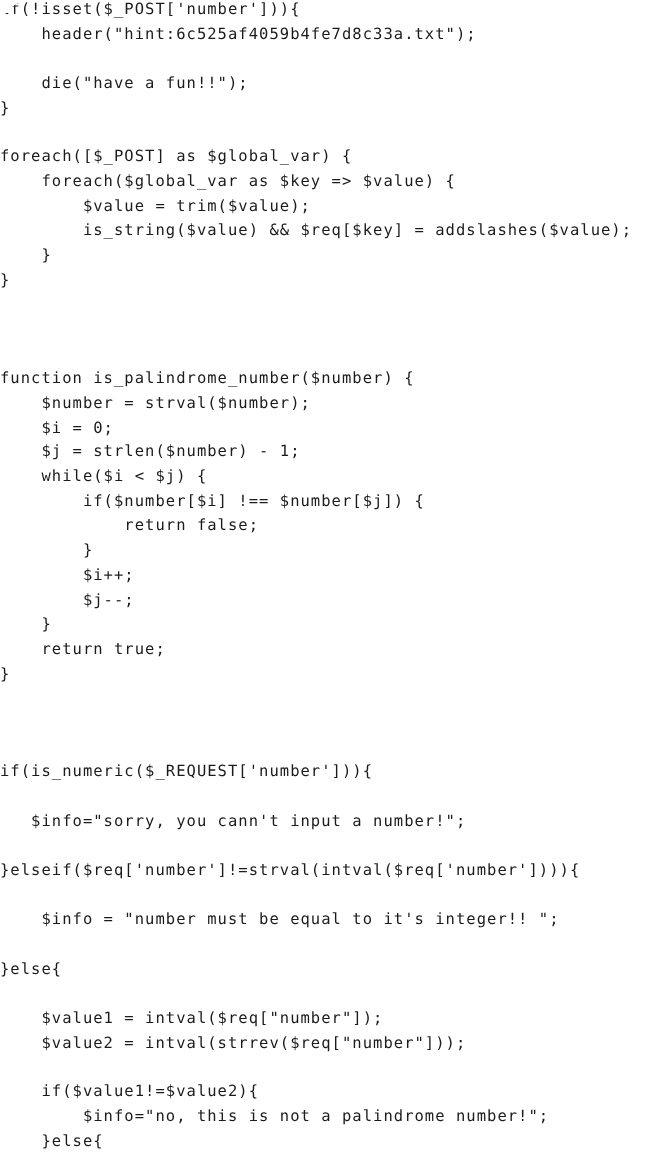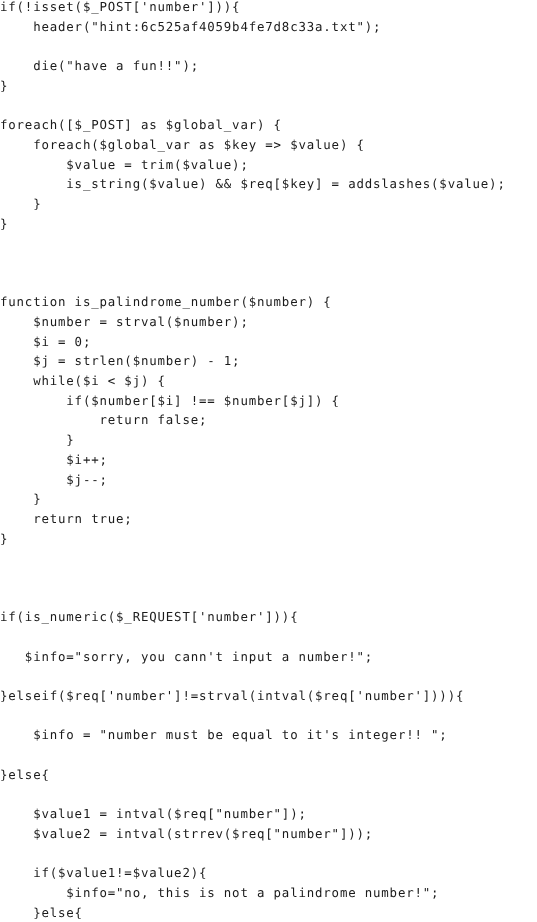--- a/index.html
+++ b/index.html
@@ -14,20 +14,21 @@
     font-family: "DejaVu Sans Mono", "Liberation Mono", monospace;
   }
   #code-viewer {
     width: 537px;
     height: 922px;
     position: relative;
     background: #ffffff;
     box-sizing: border-box;
     padding: 17px;
     overflow: hidden;
+    border-radius: 25px;
   }
   #code-block {
     margin: 0;
     padding: 0 0 0 0;
     position: absolute;
     top: -3px;
     left: 0;
     width: 537px;
     font-family: "DejaVu Sans Mono", "Liberation Mono", monospace;
     font-size: 12.4px;

